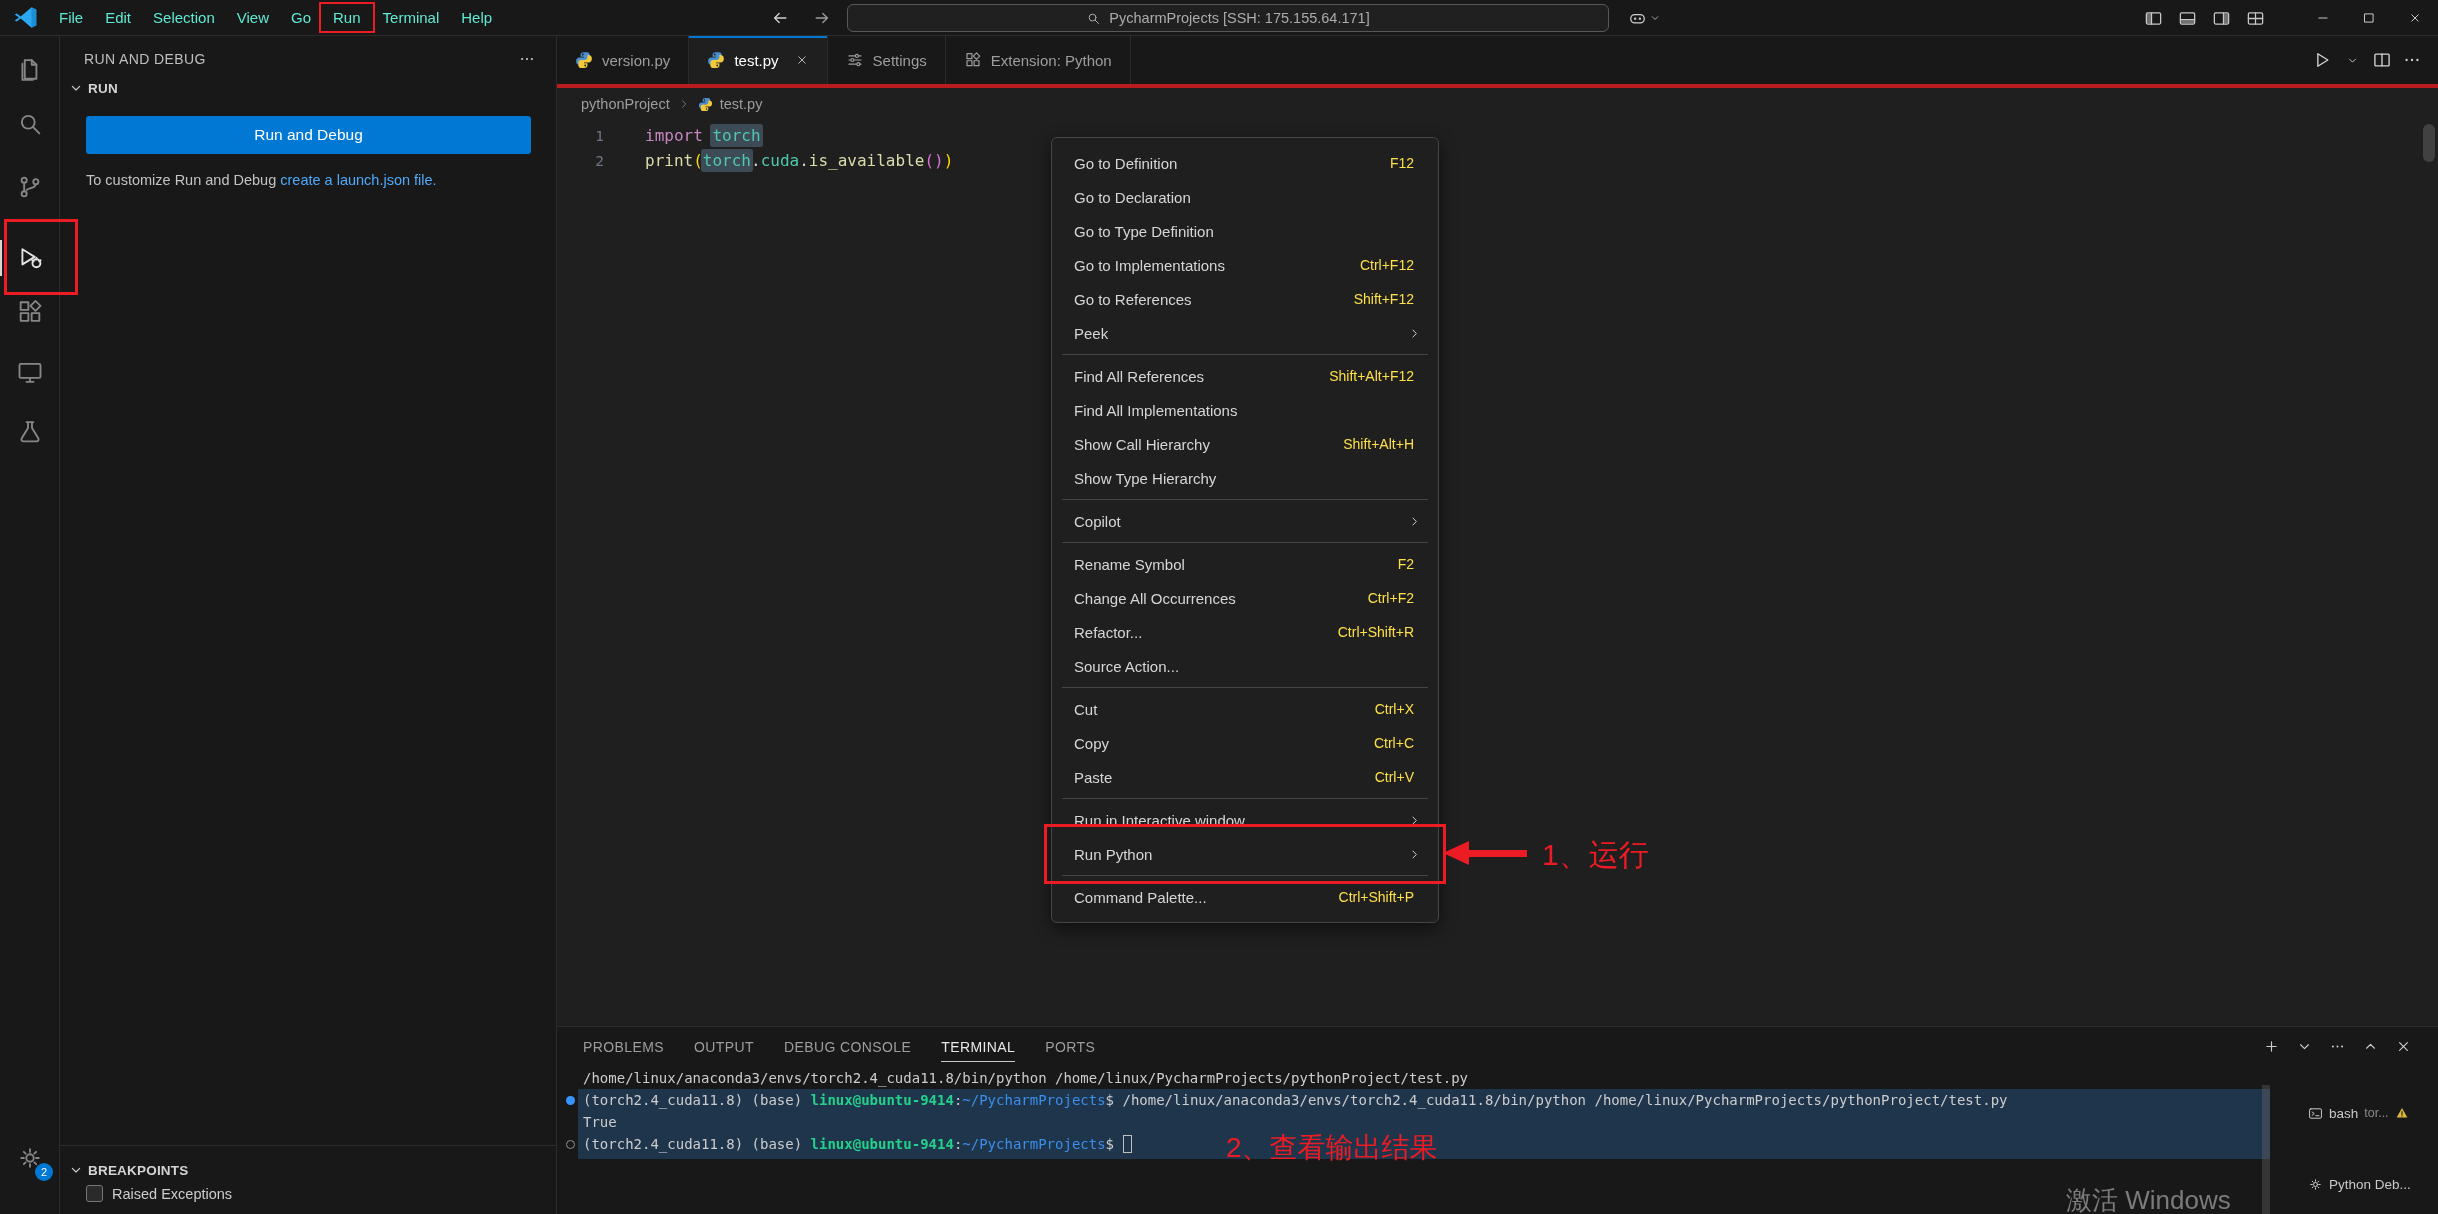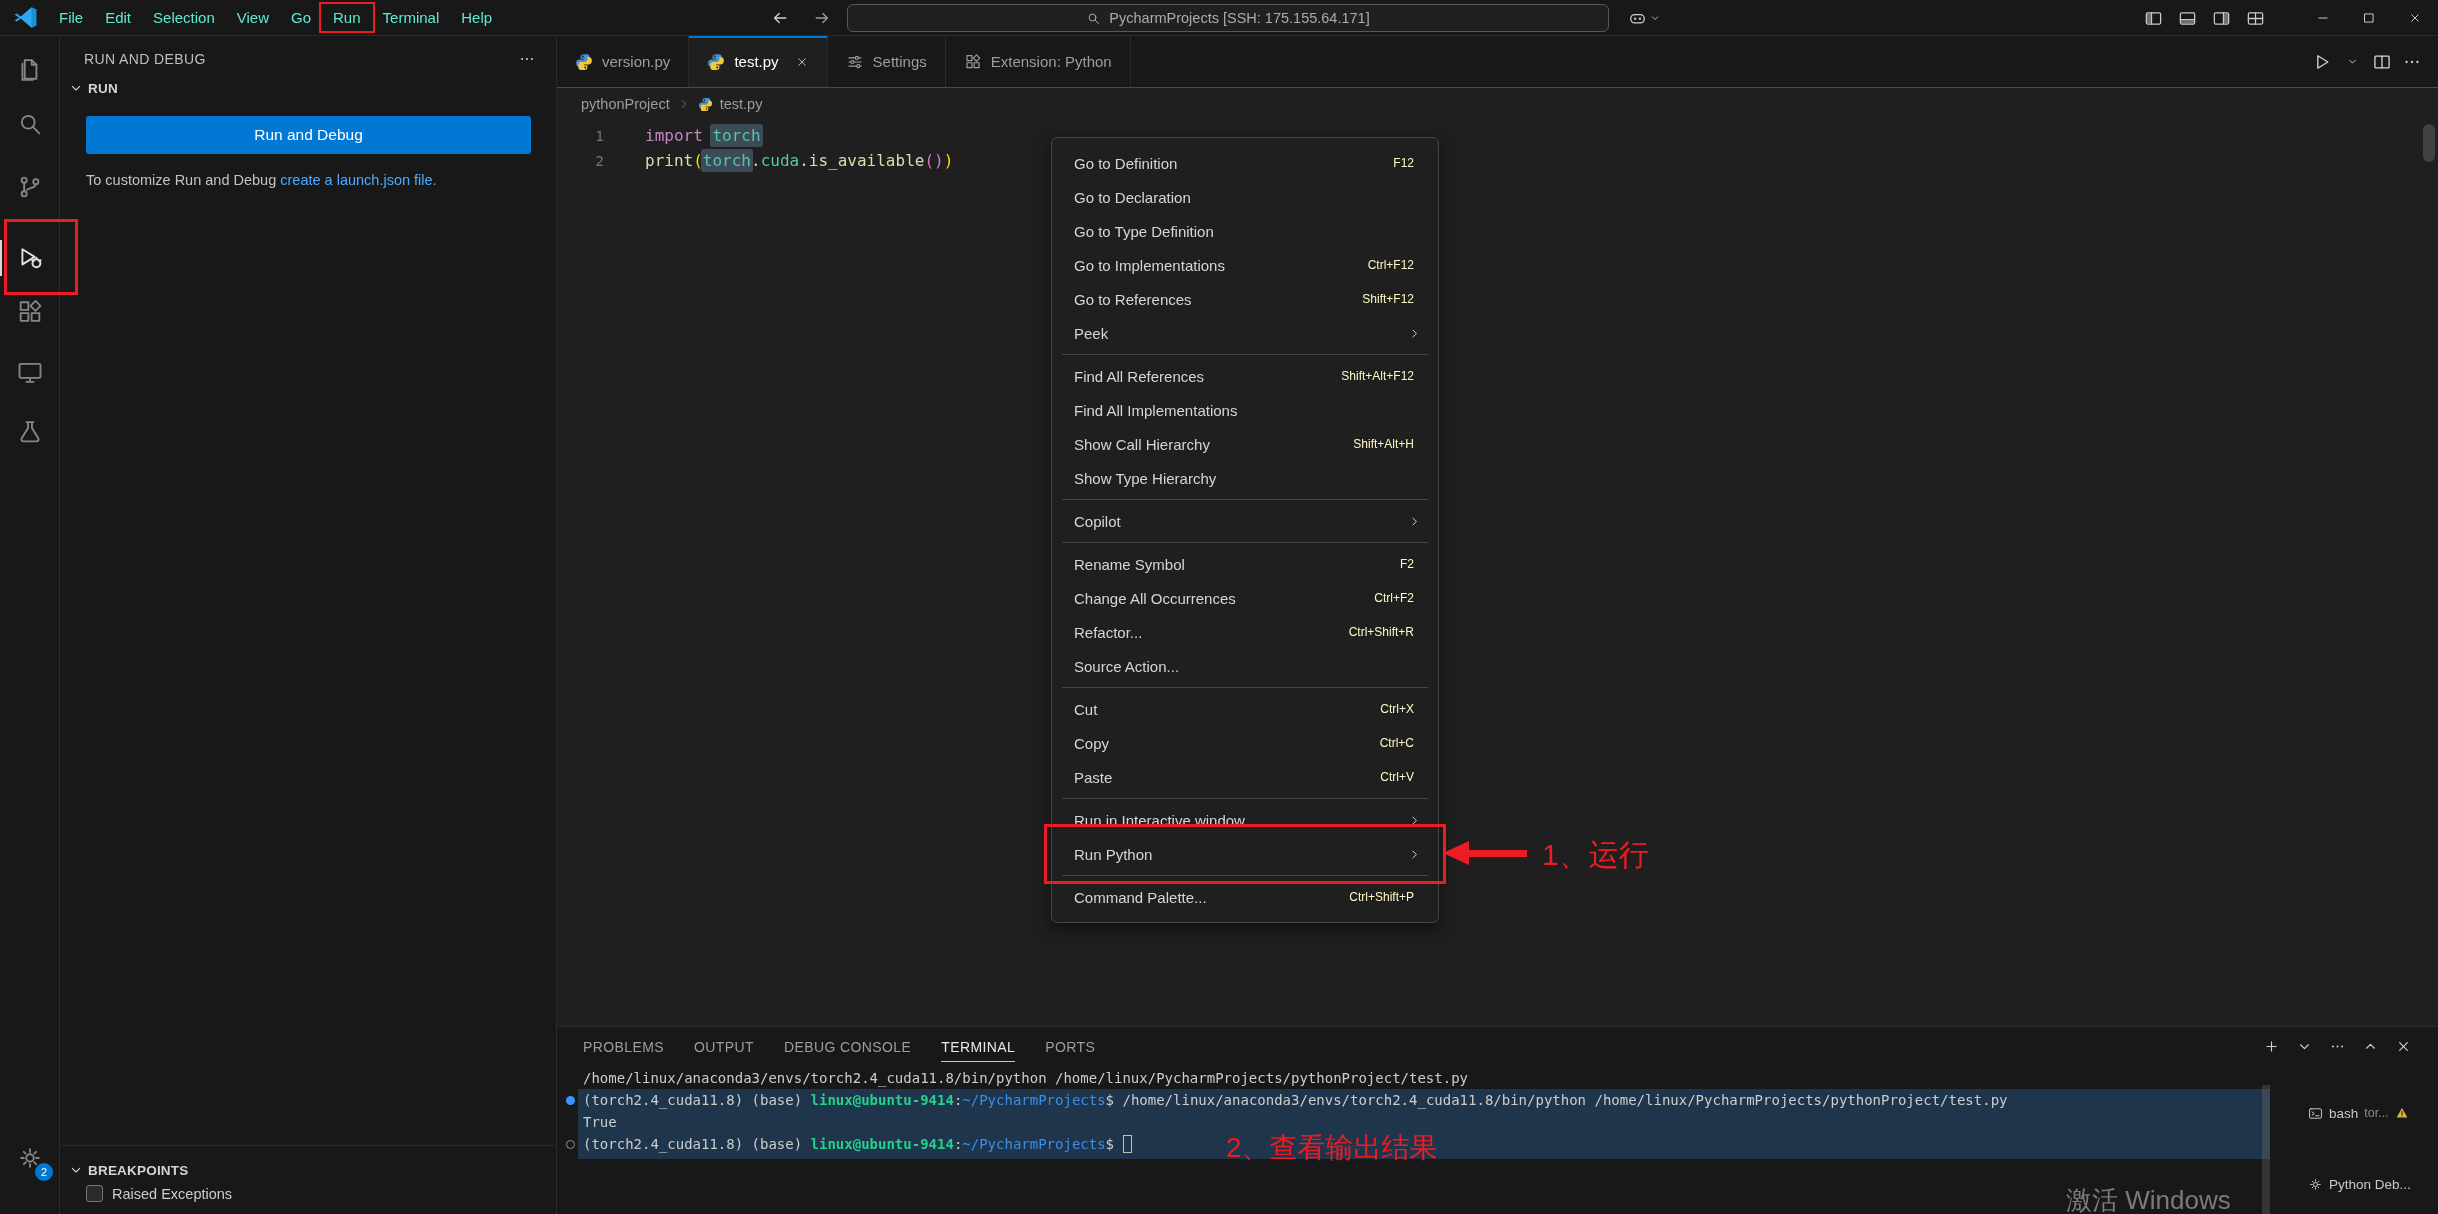--- a/index.html
+++ b/index.html
@@ -50,21 +50,21 @@
   .sb-section .chev svg{width:16px;height:16px;}
   .run-btn{display:block;width:445px;margin:18px 26px 0;height:38px;background:var(--accent);border:none;border-radius:3px;color:#fff;font-size:15.5px;font-family:inherit;cursor:pointer;}
   .sb-hint{margin:16px 26px 0;font-size:14.5px;color:#c3c3c3;line-height:1.45;}
   .link{color:#4daafc;text-decoration:none;cursor:pointer;}
   .sb-bottom{margin-top:auto;border-top:1px solid #2b2b2b;padding-top:14px;overflow:hidden;}
   .bp-row{display:flex;align-items:center;gap:9px;padding:5px 8px 12px 26px;font-size:14.5px;color:#cccccc;}
   .cb{width:17px;height:17px;border:1px solid #767676;border-radius:3px;background:#2a2a2a;flex:none;}
 
   
   .editorcol{position:absolute;left:557px;top:36px;right:0;bottom:0;background:#1f1f1f;}
-  .tabsbar{position:absolute;top:0;left:0;right:0;height:52px;background:#181818;border-bottom:1px solid #b91c1c;display:flex;}
+  .tabsbar{position:absolute;top:0;left:0;right:0;height:52px;background:#181818;border-bottom:4px solid #b91c1c;display:flex;}
   .tabs{display:flex;height:100%;}
   .tab{position:relative;display:flex;align-items:center;gap:9px;padding:0 18px;border-right:1px solid #2b2b2b;font-size:15px;color:#9d9d9d;background:#181818;}
   .tab svg{width:18px;height:18px;}
   .tab.active{background:#1f1f1f;color:#fff;}
   .tab.active::before{content:"";position:absolute;left:0;right:0;top:0;height:1.5px;background:var(--accent);}
   .tab .close{margin-left:7px;color:#c5c5c5;display:flex;}
   .tab .close svg{width:14px;height:14px;}
   .ed-actions{margin-left:auto;display:flex;align-items:center;gap:2px;padding-right:12px;color:#d4d4d4;}
   .abtn{display:flex;align-items:center;justify-content:center;width:28px;height:30px;}
   .abtn svg{width:20px;height:20px;}
@@ -104,21 +104,21 @@
   .ts-row.selected{background:#37373d;}
   .ts-row svg{width:15px;height:15px;flex:none;}
   .ts-label{white-space:nowrap;overflow:hidden;}
   .ts-suffix{color:#8a8a8a;font-size:12.5px;white-space:nowrap;}
   .ts-warn{color:#ddb63d;display:flex;} .ts-warn svg{width:14px;height:14px;}
   .watermark{position:absolute;left:1509px;top:156px;font-size:26px;color:#7b7b7b;}
 
   
   .ctxmenu{position:absolute;left:1051px;top:137px;width:388px;background:#1f1f1f;border:1px solid #454545;border-radius:6px;box-shadow:0 5px 16px rgba(0,0,0,.55);padding:8px 0;z-index:60;}
   .cm-item{position:relative;display:flex;align-items:center;justify-content:space-between;height:34px;padding:0 24px 0 22px;font-size:15px;color:#d6d6d6;cursor:pointer;}
-  .cm-key{color:#fef9c3;font-size:12px;}
+  .cm-key{color:#fde047;font-size:14px;}
   .cm-sub{display:flex;color:#cfcfcf;margin-right:-8px;}
   .cm-sub svg{width:15px;height:15px;}
   .cm-sep{height:1px;background:#454545;margin:4px 10px;}
   .cm-item .anno-frame{position:absolute;inset:-13px -8px;border:3px solid var(--anno);pointer-events:none;z-index:5;}
 
   
   .anno-arrow{position:absolute;left:1443px;top:841px;display:flex;align-items:center;z-index:70;}
   .anno-arrow .head{width:0;height:0;border-top:12px solid transparent;border-bottom:12px solid transparent;border-right:26px solid var(--anno);}
   .anno-arrow .shaft{width:58px;height:7px;background:var(--anno);}
   .anno-label1{position:absolute;left:1542px;top:835px;font-size:30px;color:var(--anno);z-index:70;white-space:nowrap;}

